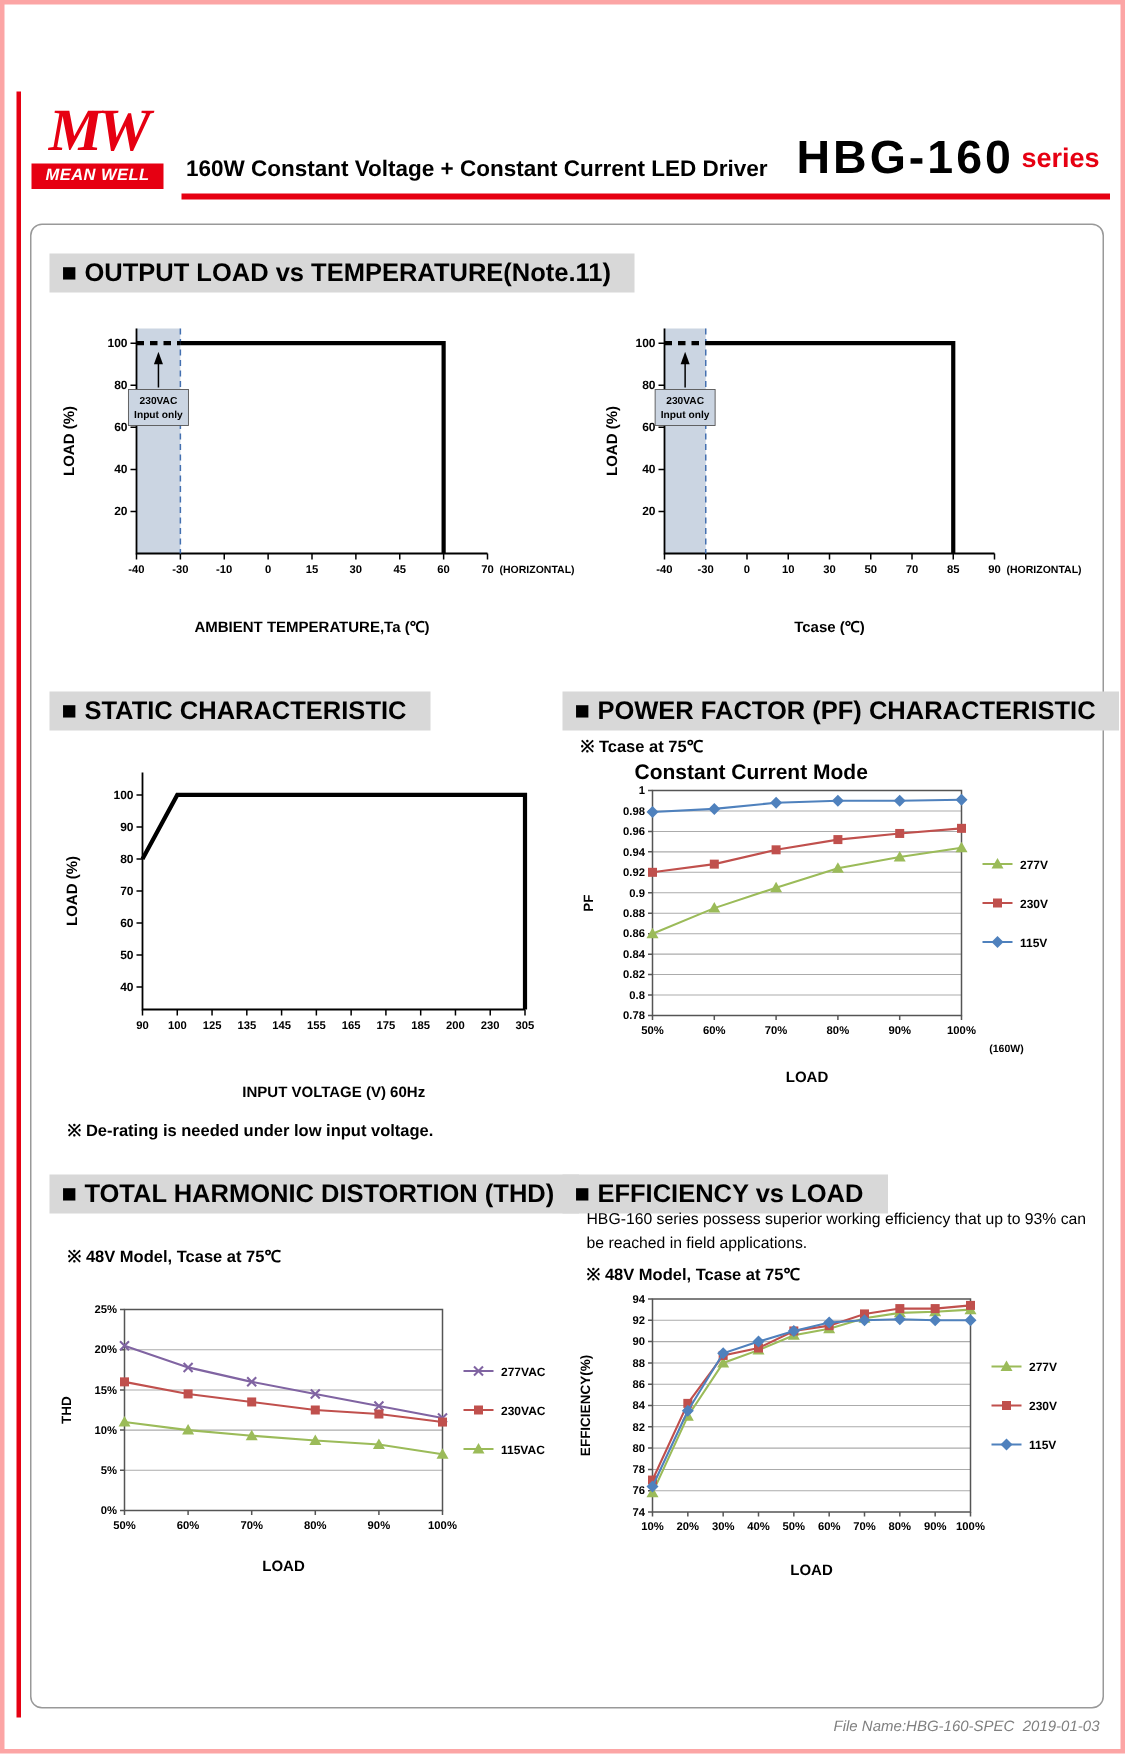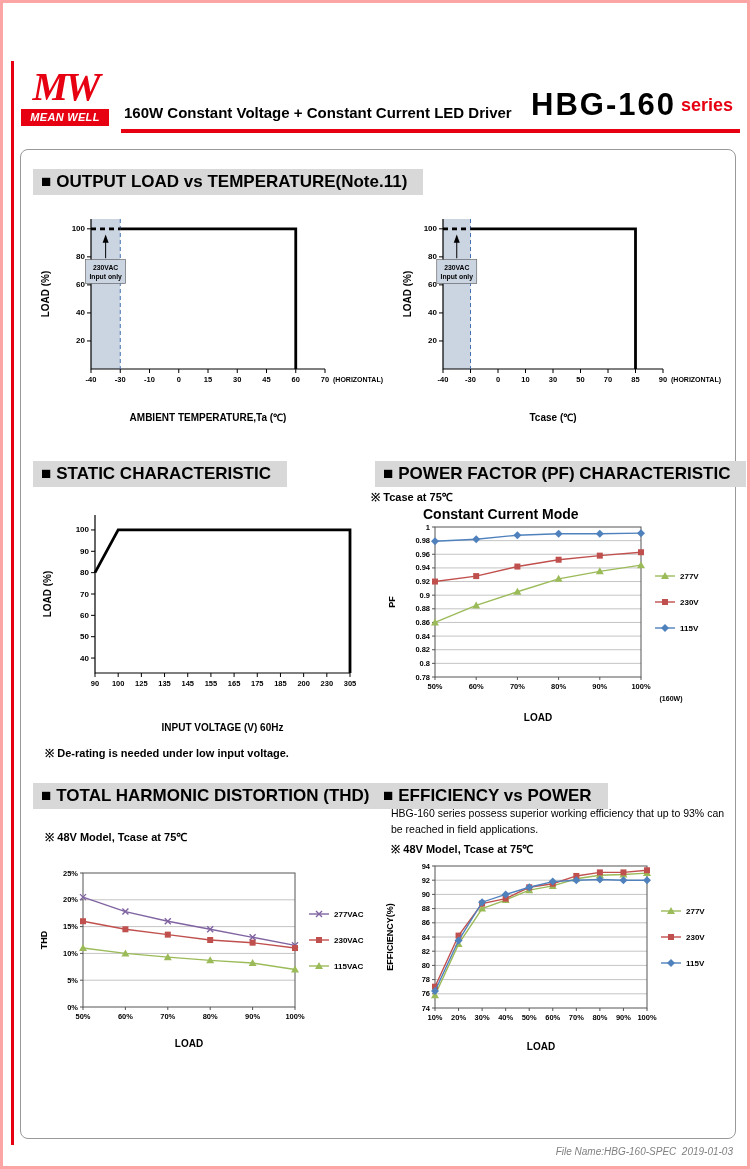--- a/index.html
+++ b/index.html
@@ -184,21 +184,21 @@
         <text x="319" y="185" font-size="7.5" font-weight="700" fill="#000" text-anchor="middle">305</text>
         <polyline points="64,71.64864864864866 87.18181818181819,28.94594594594595 319,28.94594594594595 319,172" fill="none" stroke="#000" stroke-width="2.8"></polyline>
         <text x="191.5" y="230" font-size="10" font-weight="700" fill="#000" text-anchor="middle">INPUT VOLTAGE (V) 60Hz</text>
         <text x="20" y="93" font-size="10" font-weight="700" fill="#000" text-anchor="middle" transform="rotate(-90 20 93)">LOAD (%)</text>
       </svg></div>
   <div class="abs note" style="left:42px;top:742px">※ De-rating is needed under low input voltage.</div>
 
   <div class="abs sec-head" style="left:372px;top:458px">
     <span class="bullet">■</span><span>POWER FACTOR (PF) CHARACTERISTIC</span>
   </div>
-  <div class="abs note" style="left:368px;top:486px">※ Tcase at 75℃</div>
+  <div class="abs note" style="left:384px;top:486px">※ Tcase at 75℃</div>
   <div class="abs chart-title" style="left:420px;top:503px;width:240px">Constant Current Mode</div>
   <div class="abs" style="left:378px;top:516px"><svg width="350" height="208" viewBox="0 0 350 208">
         <line x1="54" y1="144.36363636363635" x2="260" y2="144.36363636363635" stroke="#ABABAB" stroke-width="0.7"></line>
         <line x1="54" y1="130.7272727272728" x2="260" y2="130.7272727272728" stroke="#ABABAB" stroke-width="0.7"></line>
         <line x1="54" y1="117.09090909090912" x2="260" y2="117.09090909090912" stroke="#ABABAB" stroke-width="0.7"></line>
         <line x1="54" y1="103.45454545454547" x2="260" y2="103.45454545454547" stroke="#ABABAB" stroke-width="0.7"></line>
         <line x1="54" y1="89.81818181818183" x2="260" y2="89.81818181818183" stroke="#ABABAB" stroke-width="0.7"></line>
         <line x1="54" y1="76.18181818181817" x2="260" y2="76.18181818181817" stroke="#ABABAB" stroke-width="0.7"></line>
         <line x1="54" y1="62.54545454545453" x2="260" y2="62.54545454545453" stroke="#ABABAB" stroke-width="0.7"></line>
         <line x1="54" y1="48.909090909090956" x2="260" y2="48.909090909090956" stroke="#ABABAB" stroke-width="0.7"></line>
@@ -338,21 +338,21 @@
         <rect x="285" y="74" width="6" height="6" fill="#C0504D"></rect>
         <text x="303" y="80" font-size="8" font-weight="700" fill="#000">230VAC</text>
         <line x1="278" y1="103" x2="298" y2="103" stroke="#9BBB59" stroke-width="1.4"></line>
         <path d="M288 99 L292 106 L284 106 Z" fill="#9BBB59"></path>
         <text x="303" y="106" font-size="8" font-weight="700" fill="#000">115VAC</text>
         <text x="158" y="184" font-size="10" font-weight="700" fill="#000" text-anchor="middle">LOAD</text>
         <text x="16" y="77" font-size="9" font-weight="700" fill="#000" text-anchor="middle" transform="rotate(-90 16 77)">THD</text>
       </svg></div>
 
   <div class="abs sec-head" style="left:372px;top:780px">
-    <span class="bullet">■</span><span>EFFICIENCY vs POWER</span>
+    <span class="bullet">■</span><span>EFFICIENCY vs LOAD</span>
   </div>
   <div class="abs desc" style="left:388px;top:803px;width:336px">HBG-160 series possess superior working efficiency that up to 93% can be reached in field applications.</div>
   <div class="abs note" style="left:388px;top:838px">※ 48V Model, Tcase at 75℃</div>
   <div class="abs" style="left:378px;top:853px"><svg width="350" height="200" viewBox="0 0 350 200">
         <line x1="54" y1="137.8" x2="266" y2="137.8" stroke="#ABABAB" stroke-width="0.7"></line>
         <line x1="54" y1="123.60000000000001" x2="266" y2="123.60000000000001" stroke="#ABABAB" stroke-width="0.7"></line>
         <line x1="54" y1="109.39999999999999" x2="266" y2="109.39999999999999" stroke="#ABABAB" stroke-width="0.7"></line>
         <line x1="54" y1="95.2" x2="266" y2="95.2" stroke="#ABABAB" stroke-width="0.7"></line>
         <line x1="54" y1="81" x2="266" y2="81" stroke="#ABABAB" stroke-width="0.7"></line>
         <line x1="54" y1="66.80000000000001" x2="266" y2="66.80000000000001" stroke="#ABABAB" stroke-width="0.7"></line>

